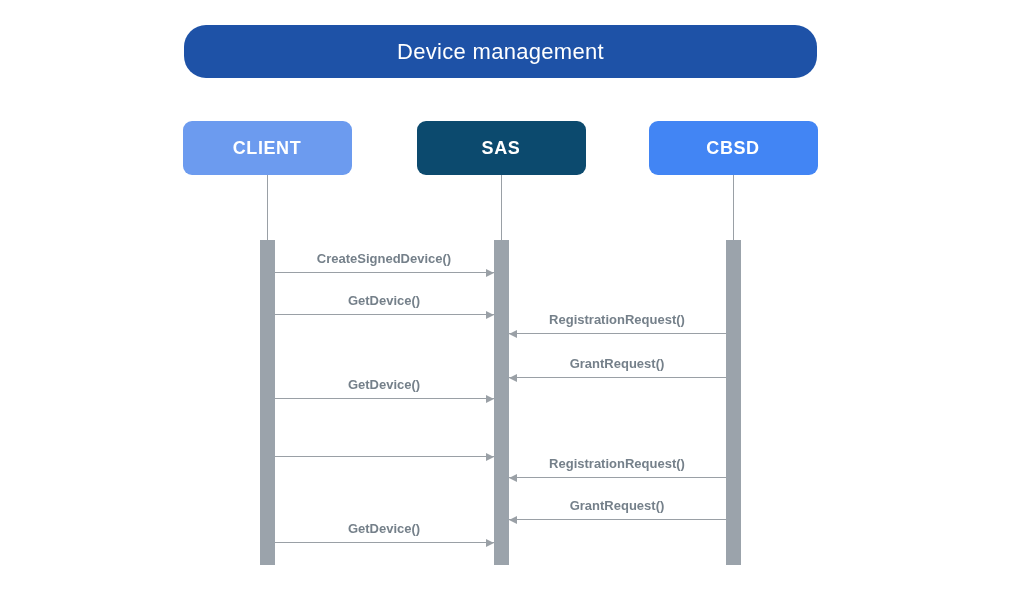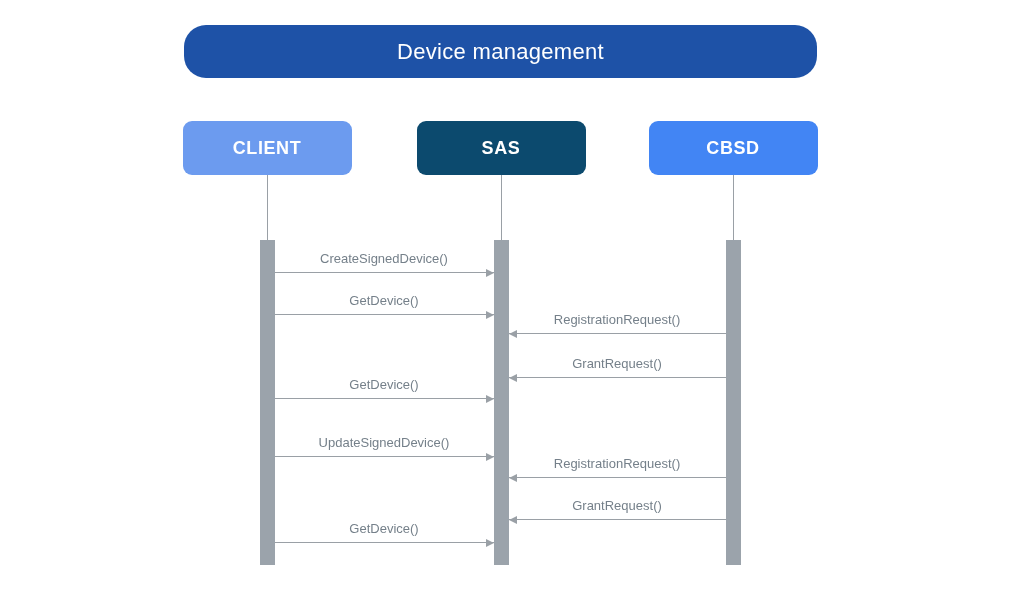--- a/index.html
+++ b/index.html
@@ -19,21 +19,21 @@
   .actor-box{
     position:absolute;top:121px;width:169px;height:54px;border-radius:9px;
     display:flex;align-items:center;justify-content:center;
     color:var(--actor-text);font-size:18px;font-weight:700;letter-spacing:.6px;
   }
   .lifeline{position:absolute;top:175px;width:1px;height:65px;background:var(--lifeline);}
   .activation-bar{position:absolute;top:240px;width:15px;height:325px;background:var(--bar);}
   .msg-line{position:absolute;height:1px;background:var(--arrow);}
   .msg-label{
     position:absolute;height:18px;line-height:18px;text-align:center;
-    font-size:13px;color:var(--msg-text);white-space:nowrap;
+    font-size:13px;color:var(--msg-text);white-space:nowrap;font-weight:bold;
   }
   .arrow-head-right{position:absolute;width:0;height:0;
     border-top:4px solid transparent;border-bottom:4px solid transparent;
     border-left:8px solid var(--arrow);}
   .arrow-head-left{position:absolute;width:0;height:0;
     border-top:4px solid transparent;border-bottom:4px solid transparent;
     border-right:8px solid var(--arrow);}
 </style>
 </head>
 <body>
@@ -67,21 +67,20 @@
     <div class="arrow-head-left" style="top: 329.5px; left: 508.5px;"></div>
     <div class="msg-label" style="left: 508.5px; width: 217px; top: 311px;">RegistrationRequest()</div>
     <div class="msg-line" style="left: 508.5px; width: 217px; top: 377px;"></div>
     <div class="arrow-head-left" style="top: 373.5px; left: 508.5px;"></div>
     <div class="msg-label" style="left: 508.5px; width: 217px; top: 355px;">GrantRequest()</div>
     <div class="msg-line" style="left: 274.5px; width: 219px; top: 398px;"></div>
     <div class="arrow-head-right" style="top: 394.5px; left: 485.5px;"></div>
     <div class="msg-label" style="left: 274.5px; width: 219px; top: 376px;">GetDevice()</div>
     <div class="msg-line" style="left: 274.5px; width: 219px; top: 456px;"></div>
     <div class="arrow-head-right" style="top: 452.5px; left: 485.5px;"></div>
-    <div class="msg-label" style="left: 274.5px; width: 219px; top: 434px;">UpdateSignedDevice()</div>
     <div class="msg-line" style="left: 508.5px; width: 217px; top: 477px;"></div>
     <div class="arrow-head-left" style="top: 473.5px; left: 508.5px;"></div>
     <div class="msg-label" style="left: 508.5px; width: 217px; top: 455px;">RegistrationRequest()</div>
     <div class="msg-line" style="left: 508.5px; width: 217px; top: 519px;"></div>
     <div class="arrow-head-left" style="top: 515.5px; left: 508.5px;"></div>
     <div class="msg-label" style="left: 508.5px; width: 217px; top: 497px;">GrantRequest()</div>
     <div class="msg-line" style="left: 274.5px; width: 219px; top: 542px;"></div>
     <div class="arrow-head-right" style="top: 538.5px; left: 485.5px;"></div>
     <div class="msg-label" style="left: 274.5px; width: 219px; top: 520px;">GetDevice()</div>
   </div>

